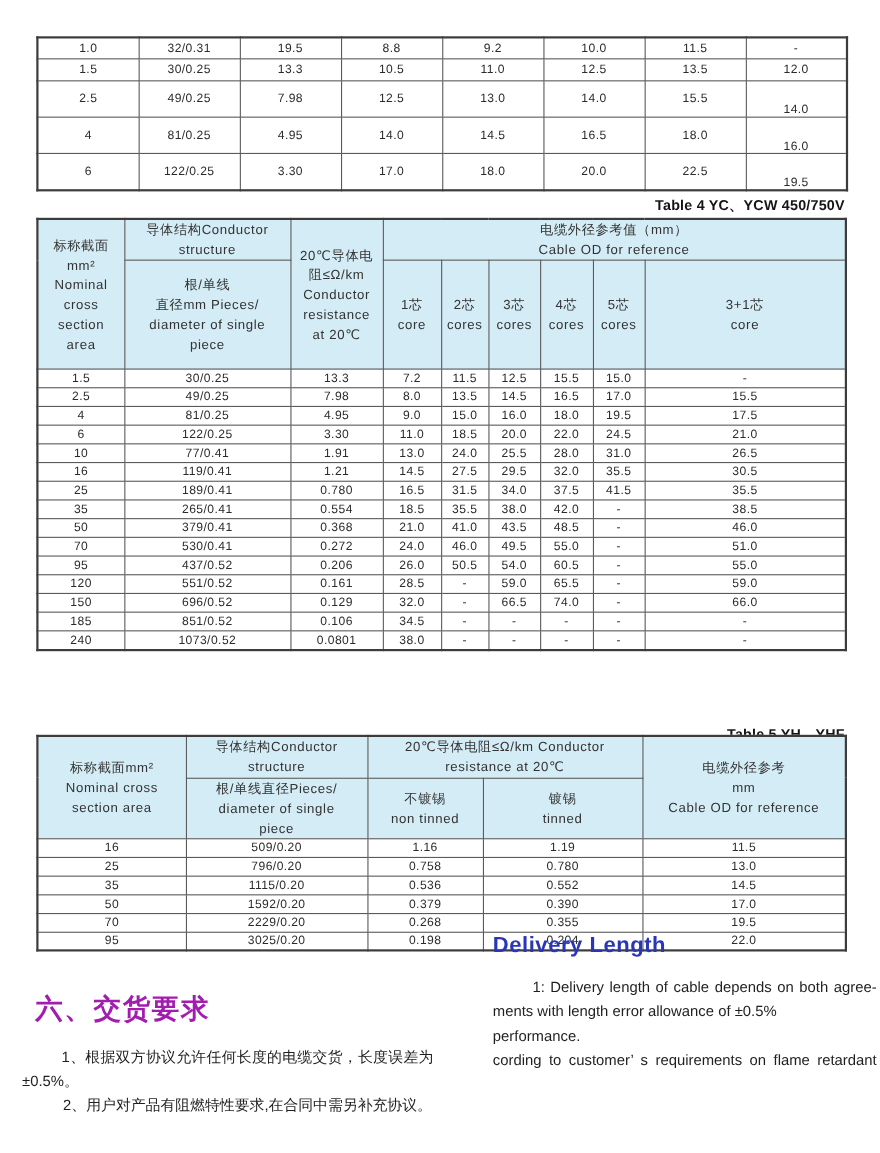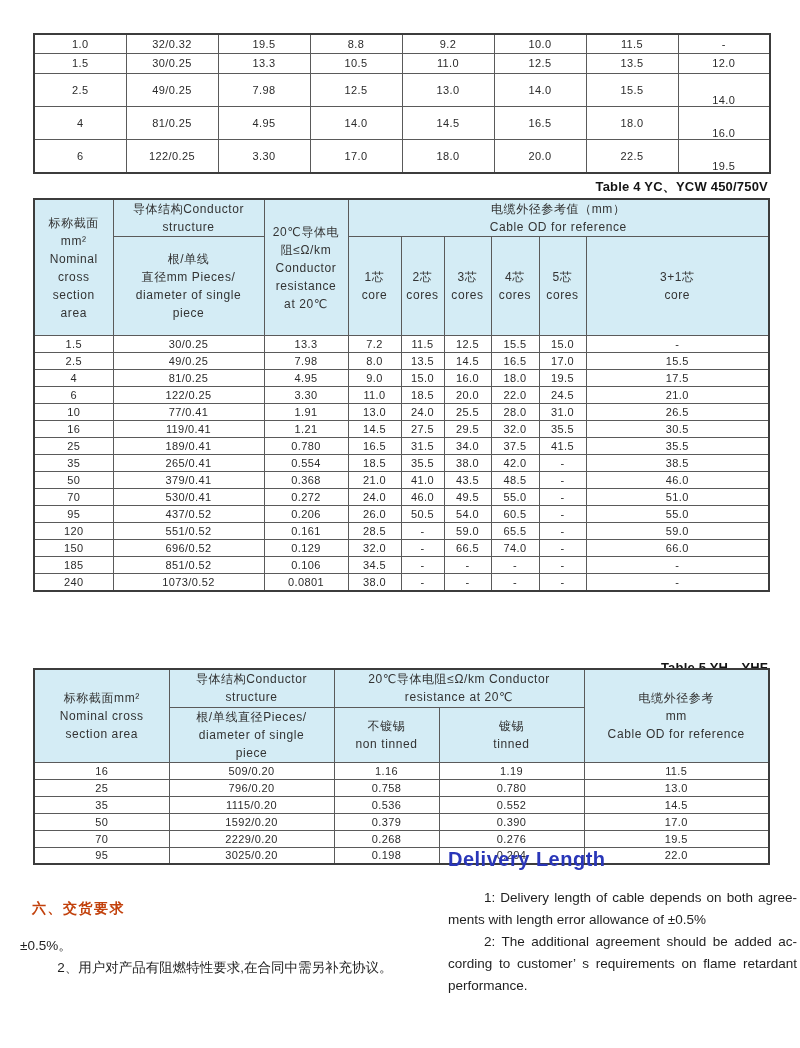--- a/index.html
+++ b/index.html
@@ -35,21 +35,21 @@
   
   .tbl-title {
     position:absolute; left:33px; width:735px; text-align:right;
     font-size:13px; font-weight:bold; color:#141414; letter-spacing:0.2px;margin-top:14px;
   }
   #t4-title { top:164px; }
   #t5-title { top:645px; }
   
   .sec-cn { position:absolute; left:20px; top:900px; width:374px; }
   .sec-cn .sec-heading {
-    font-size:14px; font-weight:bold; color:#c2410c; letter-spacing:1.5px; margin:0 0 17px 12px;
+    font-size:25px; font-weight:bold; color:#a21caf; letter-spacing:1.5px; margin:0 0 17px 12px;
   }
   .sec-en { position:absolute; left:420px; top:848px; width:349px;margin-left:28px; }
   .sec-en .sec-heading {
     font-size:20px; font-weight:bold; color:#2936b8; letter-spacing:0.5px; margin:0 0 16px 0;
   }
   .para-line { font-size:13.5px; line-height:22px; color:#1f1f1f; }
   .indent { text-indent:36px;text-align:center; }
   .jl { text-align:justify; text-align-last:justify; }
 </style>
 </head>
@@ -64,21 +64,21 @@
         <col style="width:92px">
         <col style="width:92px">
       <col style="width:92px">
         <col style="width:92px">
         <col style="width:92px">
         <col style="width:92px">
     </colgroup>
     <tbody>
         <tr>
           <td>1.0</td>
-          <td>32/0.32</td>
+          <td>32/0.31</td>
           <td>19.5</td>
           <td>8.8</td>
           <td>9.2</td>
           <td>10.0</td>
           <td>11.5</td>
           <td>-</td>
         </tr>
         <tr>
           <td>1.5</td>
           <td>30/0.25</td>
@@ -401,41 +401,41 @@
           <td>50</td>
           <td>1592/0.20</td>
           <td>0.379</td>
           <td>0.390</td>
           <td>17.0</td>
         </tr>
         <tr>
           <td>70</td>
           <td>2229/0.20</td>
           <td>0.268</td>
-          <td>0.276</td>
+          <td>0.355</td>
           <td>19.5</td>
         </tr>
         <tr>
           <td>95</td>
           <td>3025/0.20</td>
           <td>0.198</td>
           <td>0.204</td>
           <td>22.0</td>
         </tr>
       </tbody>
   </table>
 
   <div class="sec-cn">
     <div class="sec-heading">六、交货要求</div>
+    <div class="para-line indent jl">1、根据双方协议允许任何长度的电缆交货，长度误差为</div>
     <div class="para-line">±0.5%。</div>
     <div class="para-line indent">2、用户对产品有阻燃特性要求,在合同中需另补充协议。</div>
   </div>
 
   <div class="sec-en">
     <div class="sec-heading">Delivery Length</div>
     <div class="para-line indent jl">1: Delivery length of cable depends on both agree-</div>
     <div class="para-line">ments with length error allowance of ±0.5%</div>
-    <div class="para-line indent jl">2: The additional agreement should be added ac-</div>
+    <div class="para-line">performance.</div>
     <div class="para-line jl">cording to customer’ s requirements on flame retardant</div>
-    <div class="para-line">performance.</div>
   </div>
 
 </div>
 
 </body></html>

